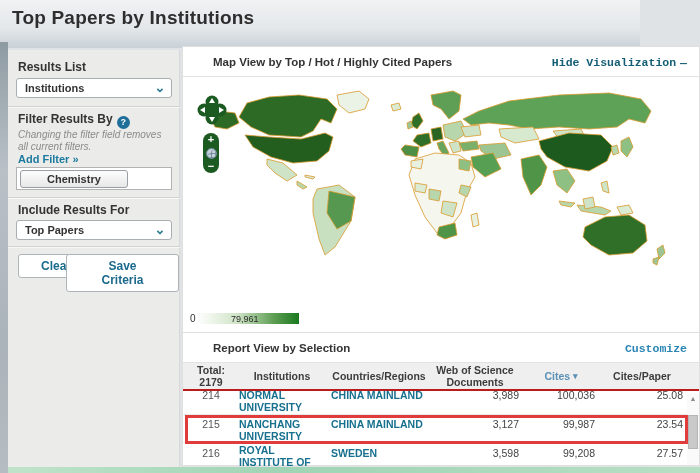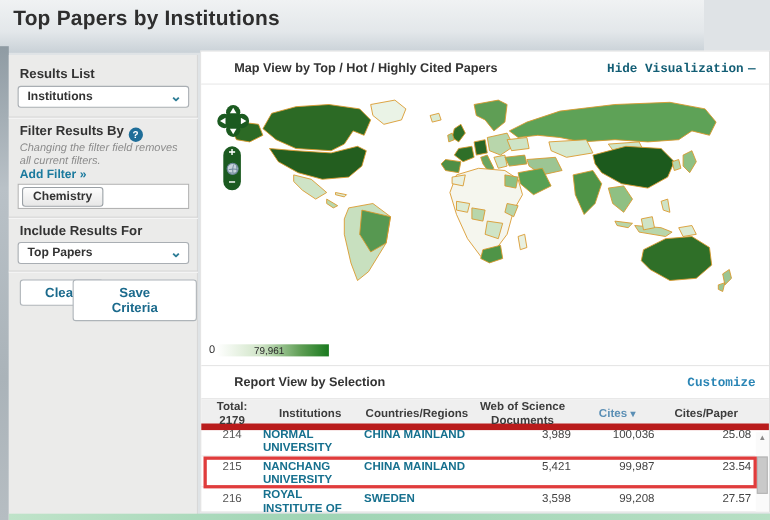--- a/index.html
+++ b/index.html
@@ -25,21 +25,21 @@
   .dd-text { flex:1; padding-left:8px; font-size:11px; font-weight:bold; color:#333; }
   .dd-chevron { width:22px; text-align:center; color:#2e7d96; font-weight:bold; font-size:13px; line-height:16px; }
   .divider { position:absolute; left:0; width:172px; height:2px;
     border-top:1px solid #d2d2d2; border-bottom:1px solid #f7f7f7; }
   .help-icon { display:inline-block; width:13px; height:13px; margin-left:4px; border-radius:50%;
     background:#1f6e99; color:#fff; font-size:9px; font-weight:bold; text-align:center; line-height:13px;
     vertical-align:-2px; cursor:pointer; }
   .sb-note { position:absolute; left:10px; width:150px; font-size:10px; font-style:italic; color:#8b8b8b; line-height:1.15; }
   .sb-link { position:absolute; left:10px; font-size:11px; font-weight:bold; color:#1b7a9e; cursor:pointer; text-decoration:none; }
   .filter-box { position:absolute; left:8px; width:156px; height:23px; background:#fff; border:1px solid #b3b3b3; display:flex; align-items:center; padding-left:3px; }
-  .filter-chip { display:inline-block; padding:2px 9px; font-size:11px; font-weight:bold; color:#333;
+  .filter-chip { display:inline-block; padding:2px 26px; font-size:11px; font-weight:bold; color:#333;
     background:linear-gradient(#fdfdfd,#e7e7e7); border:1px solid #9aa0a5; border-radius:3px; cursor:pointer; }
   .sb-btn { position:absolute; padding:4px 22px; background:#fff; border:1px solid #aeb4b9; border-radius:3px;
     font-size:12px; font-weight:bold; color:#1b6a8c; cursor:pointer; }
 
   
   .main { position:absolute; left:182px; top:46px; width:518px; height:420px; background:#fff; border:1px solid #e0e0e0; }
   .section-header { position:absolute; left:0; width:100%; height:30px; background:#fff; border-bottom:1px solid #e3e3e3; }
   .section-title { position:absolute; left:14px; top:9px; font-size:11.5px; font-weight:bold; color:#333;margin-left:16px; }
   .hdr-link { position:absolute; right:12px; top:9px; font-size:11.5px; font-weight:bold; color:#135e75; cursor:pointer;font-family:Liberation Mono, monospace; }
   .minus-icon { display:inline-block; margin-left:4px; color:#135e75; font-weight:bold; }
@@ -59,21 +59,21 @@
   
   .legend { position:absolute; left:0; top:262px; width:516px; height:24px; background:#fff; border-bottom:1px solid #e0e0e0; }
   .legend-min { position:absolute; left:7px; top:4px; font-size:10px; color:#333; }
   .legend-bar { position:absolute; left:14px; top:4px; width:102px; height:11px;
     background:linear-gradient(90deg,#ffffff,#cfe4c6 40%,#5f9e55 75%,#1a7a1f); }
   .legend-max { position:absolute; left:48px; top:5px; font-size:9px; color:#2b2b2b; }
 
   
   .report-header { top:286px; }
   .thead { position:absolute; left:0; top:316px; width:516px; height:28px; background:#efefef;
-    border-bottom:6px solid #b91c1c; font-size:10.5px; font-weight:bold; color:#3c3c3c; }
+    border-bottom:2px solid #b91c1c; font-size:10.5px; font-weight:bold; color:#3c3c3c; }
   .th { position:absolute; top:0; height:28px; display:flex; align-items:center; justify-content:center; text-align:center; line-height:1.1; }
   .sort-link { color:#5b8fb5; cursor:pointer; }
   .sort-caret { font-size:9px; margin-left:3px; color:#5b8fb5; }
 
   .tbody-viewport { position:absolute; left:0; top:344px; width:504px; height:76px; overflow:hidden; }
   .tbody-inner { position:absolute; left:0; top:-6px; width:504px; }
   .trow { position:relative; width:504px; border-bottom:1px solid #e9e9e9; }
   .td { position:absolute; top:4px; font-size:10.5px; color:#444; }
   .td-rank { left:6px; width:44px; text-align:center; color:#555; }
   .td-inst { left:56px; width:92px; font-weight:bold; color:#16708e; line-height:1.15; cursor:pointer; }
@@ -259,21 +259,21 @@
           <span class="td td-country">CHINA MAINLAND</span>
           <span class="td td-num td-wos">3,989</span>
           <span class="td td-num td-cites">100,036</span>
           <span class="td td-num td-cpp">25.08</span>
         </div>
 
         <div class="trow" style="height:28px;">
           <span class="td td-rank" style="top:3px;">215</span>
           <span class="td td-inst" style="top:3px;">NANCHANG UNIVERSITY</span>
           <span class="td td-country" style="top:3px;">CHINA MAINLAND</span>
-          <span class="td td-num td-wos" style="top:3px;">5,421</span>
+          <span class="td td-num td-wos" style="top:3px;">3,127</span>
           <span class="td td-num td-cites" style="top:3px;">99,987</span>
           <span class="td td-num td-cpp" style="top:3px;">23.54</span>
         </div>
 
         <div class="trow" style="height:40px; border-bottom:none;">
           <span class="td td-rank">216</span>
           <span class="td td-inst" style="top:1px;">ROYAL INSTITUTE OF TECHNOLOGY</span>
           <span class="td td-country">SWEDEN</span>
           <span class="td td-num td-wos">3,598</span>
           <span class="td td-num td-cites">99,208</span>

